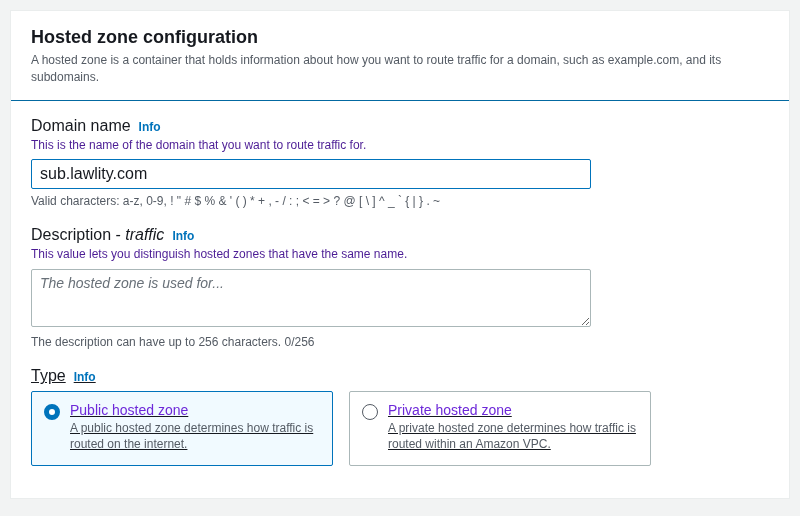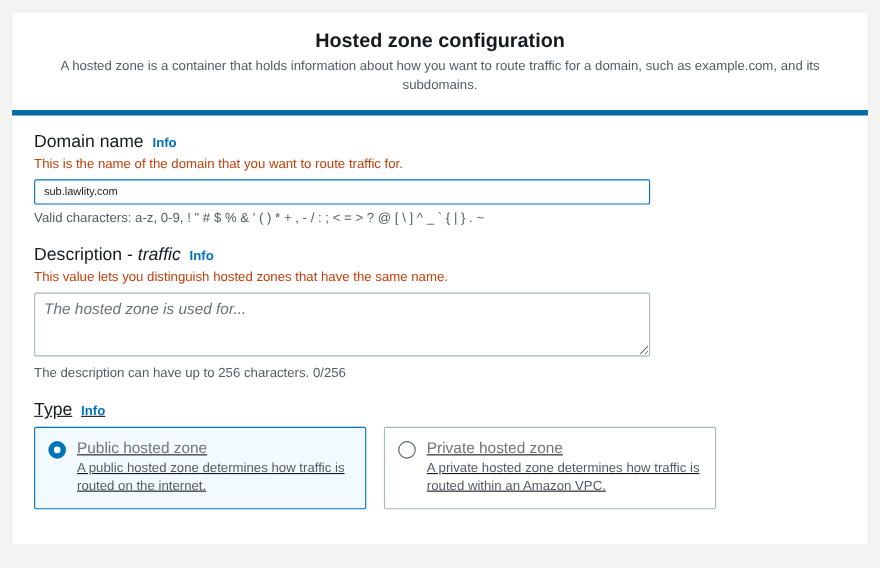--- a/index.html
+++ b/index.html
@@ -10,22 +10,21 @@
       font-size: 14px;
       color: #16191f;
     }
     .panel {
       background: #fff;
       border: 1px solid #eaeded;
       max-width: 780px;
     }
     .panel-header {
       padding: 16px 20px 14px 20px;
-      border-bottom: 5px solid #0369a1;
-      text-align: center;
+      border-bottom: 1px solid #0369a1;
     }
     .panel-title {
       font-size: 18px;
       font-weight: 700;
       color: #16191f;
       margin-bottom: 4px;
     }
     .panel-subtitle {
       font-size: 12px;
       color: #545b64;
@@ -51,34 +50,34 @@
       font-weight: 400;
     }
     .info-link {
       font-size: 12px;
       color: #0073bb;
       font-weight: 700;
       cursor: pointer;
     }
     .field-help {
       font-size: 12px;
-      color: #c2410c;
+      color: #4c1d95;
       margin-bottom: 6px;
       line-height: 1.4;
     }
     .field-hint {
       font-size: 12px;
       color: #545b64;
       margin-top: 5px;
     }
     .text-input {
       width: 100%;
       max-width: 560px;
       padding: 5px 8px;
-      font-size: 10px;
+      font-size: 16px;
       border: 1px solid #0073bb;
       border-radius: 2px;
       outline: none;
       color: #16191f;
       font-family: inherit;
     }
     .textarea {
       width: 100%;
       max-width: 560px;
       min-height: 58px;
@@ -125,21 +124,21 @@
       position: relative;
       background: #fff;
     }
     .tile.selected .radio {
       border: 5px solid #0073bb;
     }
     .tile-content { flex: 1; }
     .tile-title {
       font-size: 14px;
       font-weight: 400;
-      color: #737373;
+      color: #6d28d9;
       margin-bottom: 2px;
     }
     .tile-desc {
       font-size: 12px;
       color: #545b64;
       line-height: 1.35;
     }
     .field-group.last { margin-bottom: 12px; text-decoration: underline; }
   </style>
 </head>

